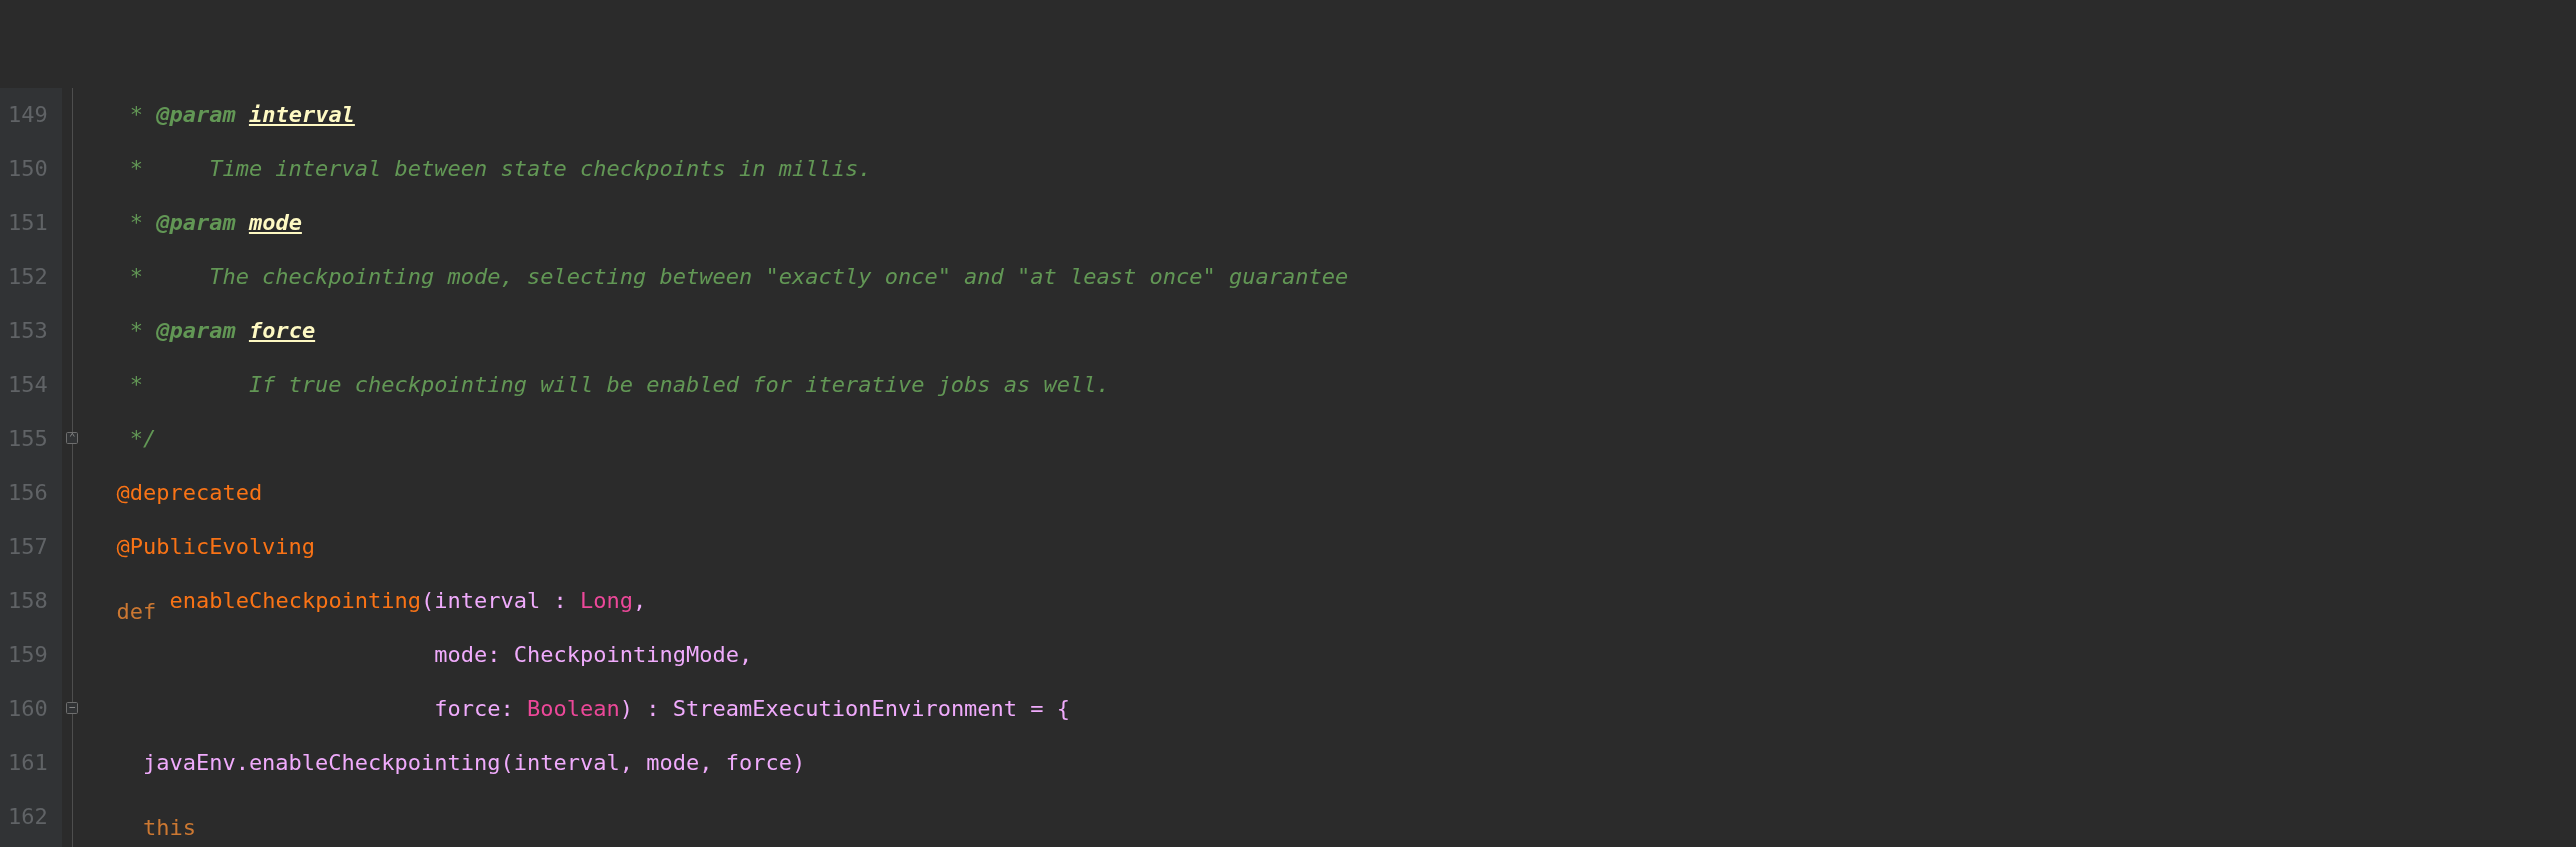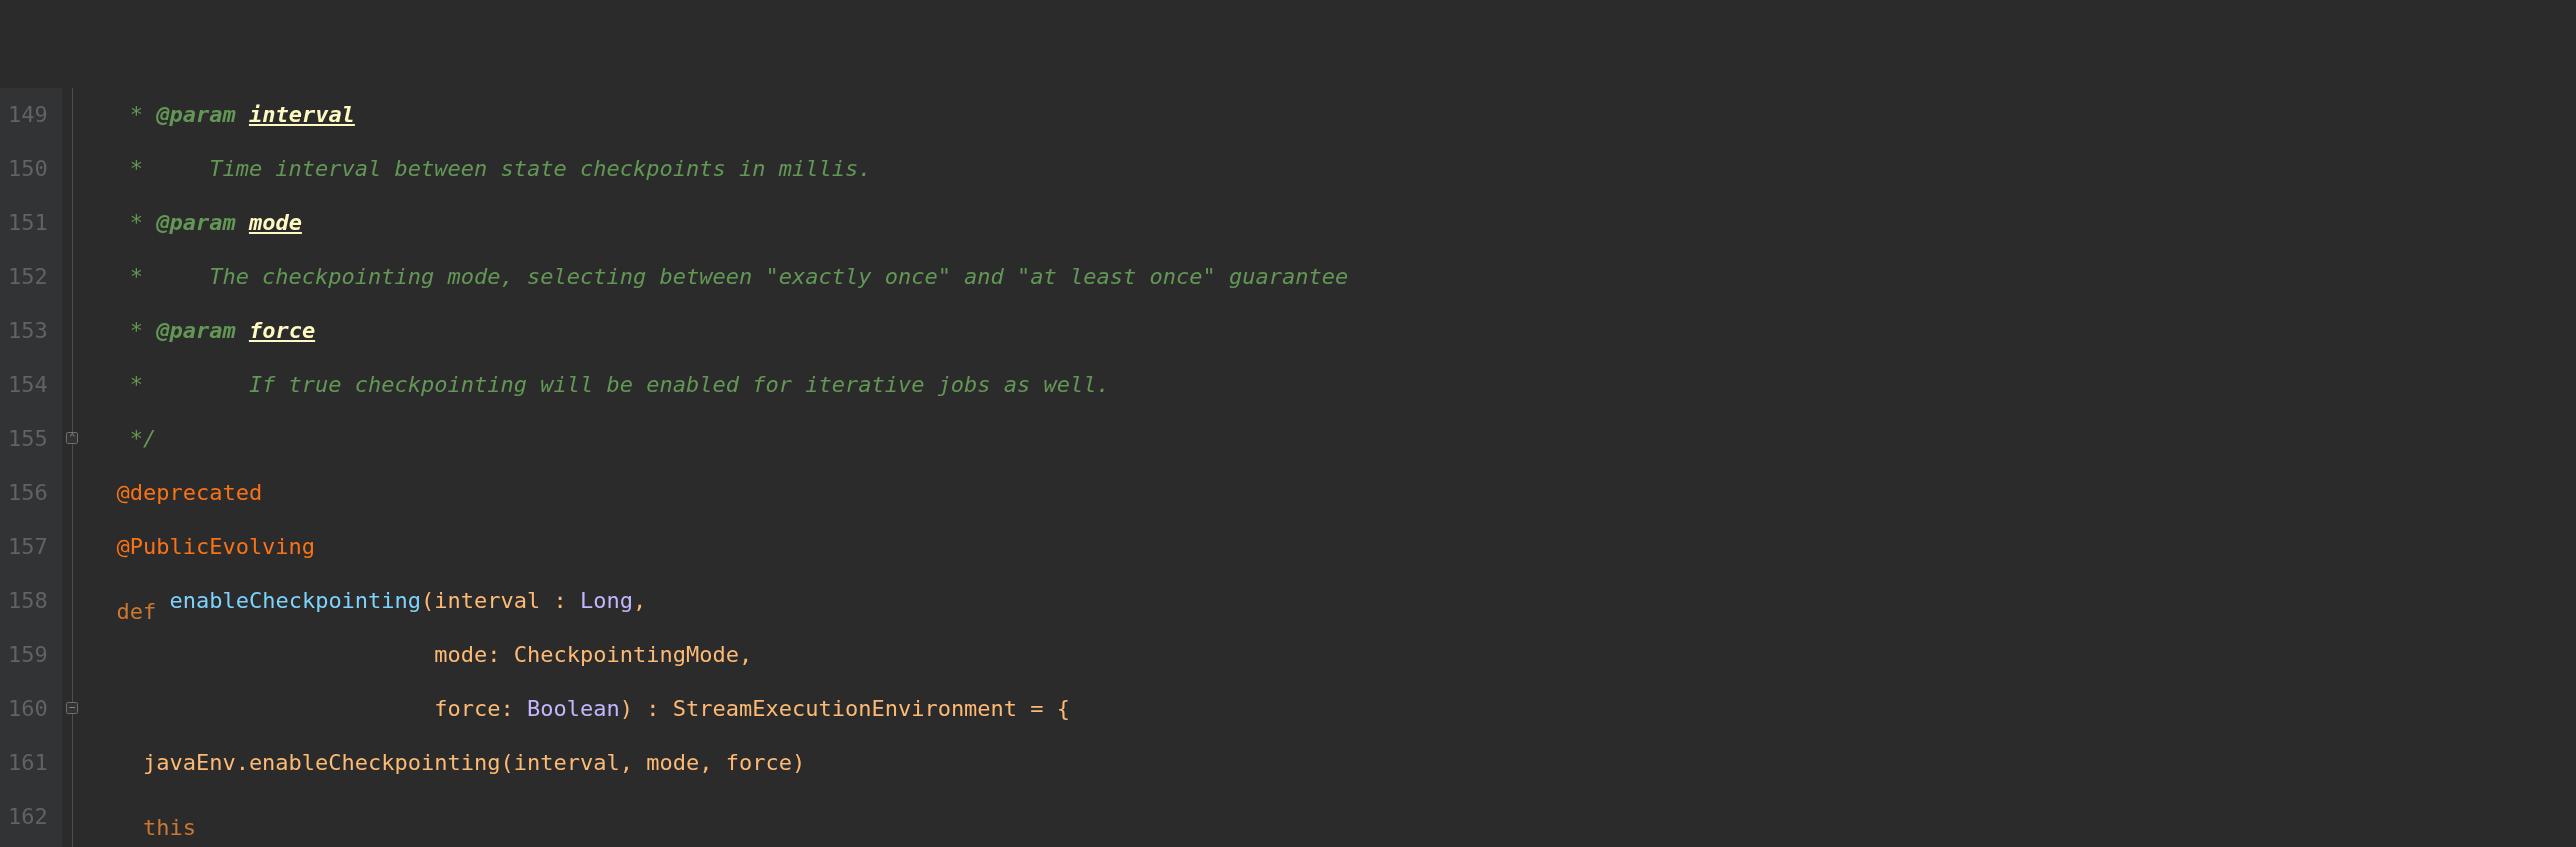--- a/index.html
+++ b/index.html
@@ -63,28 +63,28 @@
     background: #2b2b2b;
   }
   .row {
     height: 54px;
     display: flex;
     align-items: center;
   }
   .gutter .row { justify-content: flex-end; }
   .code .row { justify-content: flex-start; }
 
-  .c-default  { color: #fdba74; }
+  .c-default  { color: #f0abfc; }
   .c-doc      { color: #629755; font-style: italic; }
   .c-doctag   { color: #629755; font-style: italic; font-weight: bold; }
   .c-docparam { color: #fef9c3; font-style: italic; font-weight: bold; text-decoration: underline; text-align: center; }
   .c-anno     { color: #f97316; }
   .c-keyword  { color: #cc7832; margin-top: 21px; }
-  .c-decl     { color: #7dd3fc; }
-  .c-typekw   { color: #c4b5fd; }
+  .c-decl     { color: #f97316; }
+  .c-typekw   { color: #ec4899; }
 </style>
 </head>
 <body>
 
 
 
 <div class="editor">
   <div class="gutter" id="gutter"><div class="row">149</div><div class="row">150</div><div class="row">151</div><div class="row">152</div><div class="row">153</div><div class="row">154</div><div class="row">155</div><div class="row">156</div><div class="row">157</div><div class="row">158</div><div class="row">159</div><div class="row">160</div><div class="row">161</div><div class="row">162</div><div class="row">163</div></div>
   <div class="fold-col" id="foldcol">
     <div class="fold-line"></div>

